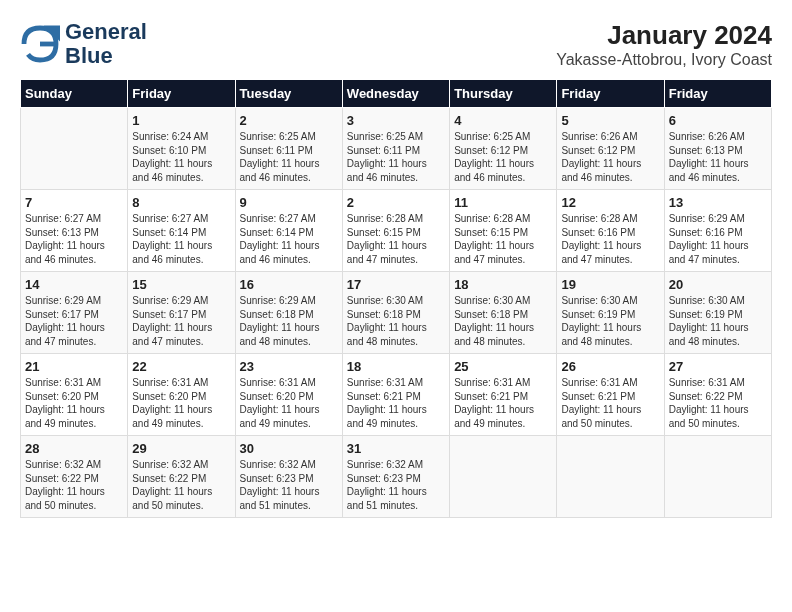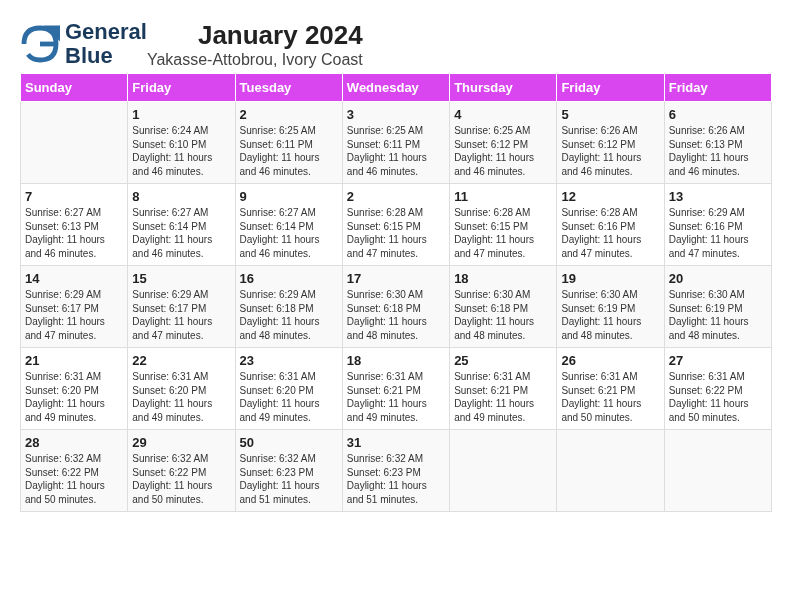--- a/index.html
+++ b/index.html
@@ -5,23 +5,23 @@
     * { box-sizing: border-box; margin: 0; padding: 0; }
     body {
       font-family: Arial, sans-serif;
       background: #fff;
       width: 792px;
       min-height: 612px;
       padding: 20px;
     }
     .header {
       display: flex;
-      justify-content: flex-start;
+      justify-content: space-between;
       align-items: flex-start;
-      margin-bottom: 4px;
+      margin-bottom: 10px;
     }
     .logo {
       display: flex;
       align-items: center;
     }
     .logo-text {
       font-size: 22px;
       font-weight: bold;
       color: #1a3a5c;
       line-height: 1.1;
@@ -45,21 +45,21 @@
     .subtitle {
       font-size: 16px;
       color: #444;
     }
     table {
       width: 100%;
       border-collapse: collapse;
       table-layout: fixed;
     }
     thead tr th {
-      background-color: #d946ef;
+      background-color: #0f172a;
       color: #fff;
       font-size: 13px;
       font-weight: bold;
       padding: 6px 4px;
       text-align: left;
       border: 1px solid #fff;
       margin-top: 44px;
     }
     tbody tr {
       border-bottom: 1px solid #ccc;
@@ -252,21 +252,21 @@
       <tr>
         <td>
           <span class="day-number">28</span>
           <div class="cell-text">Sunrise: 6:32 AM<br>Sunset: 6:22 PM<br>Daylight: 11 hours<br>and 50 minutes.</div>
         </td>
         <td>
           <span class="day-number">29</span>
           <div class="cell-text">Sunrise: 6:32 AM<br>Sunset: 6:22 PM<br>Daylight: 11 hours<br>and 50 minutes.</div>
         </td>
         <td>
-          <span class="day-number">50</span>
+          <span class="day-number">30</span>
           <div class="cell-text">Sunrise: 6:32 AM<br>Sunset: 6:23 PM<br>Daylight: 11 hours<br>and 51 minutes.</div>
         </td>
         <td>
           <span class="day-number">31</span>
           <div class="cell-text">Sunrise: 6:32 AM<br>Sunset: 6:23 PM<br>Daylight: 11 hours<br>and 51 minutes.</div>
         </td>
         <td></td>
         <td></td>
         <td></td>
       </tr>

